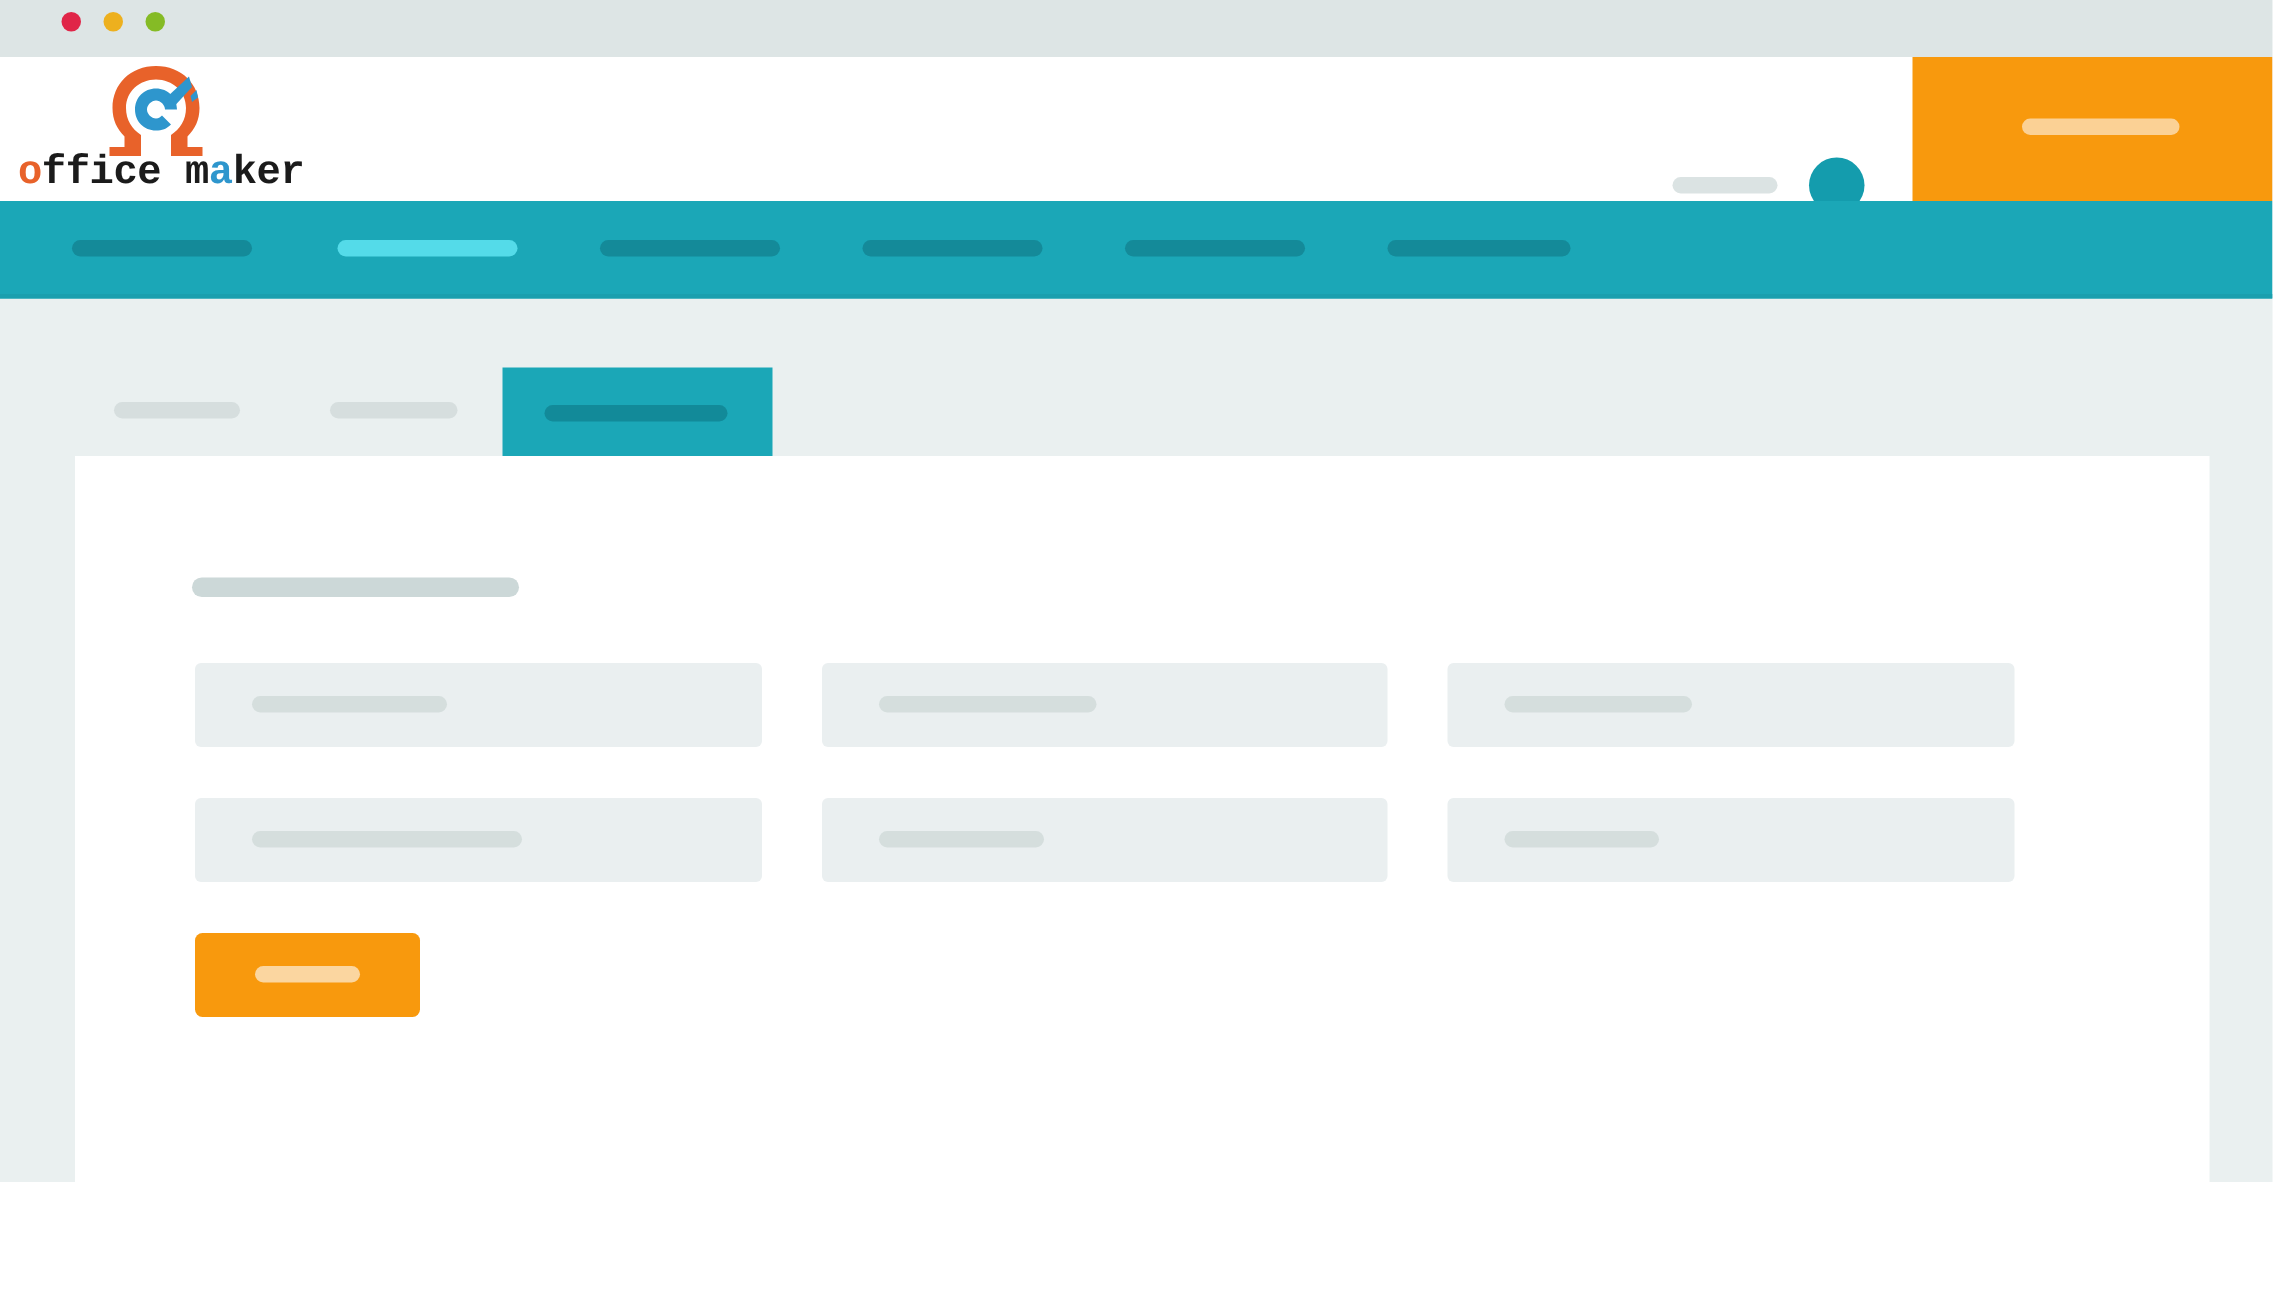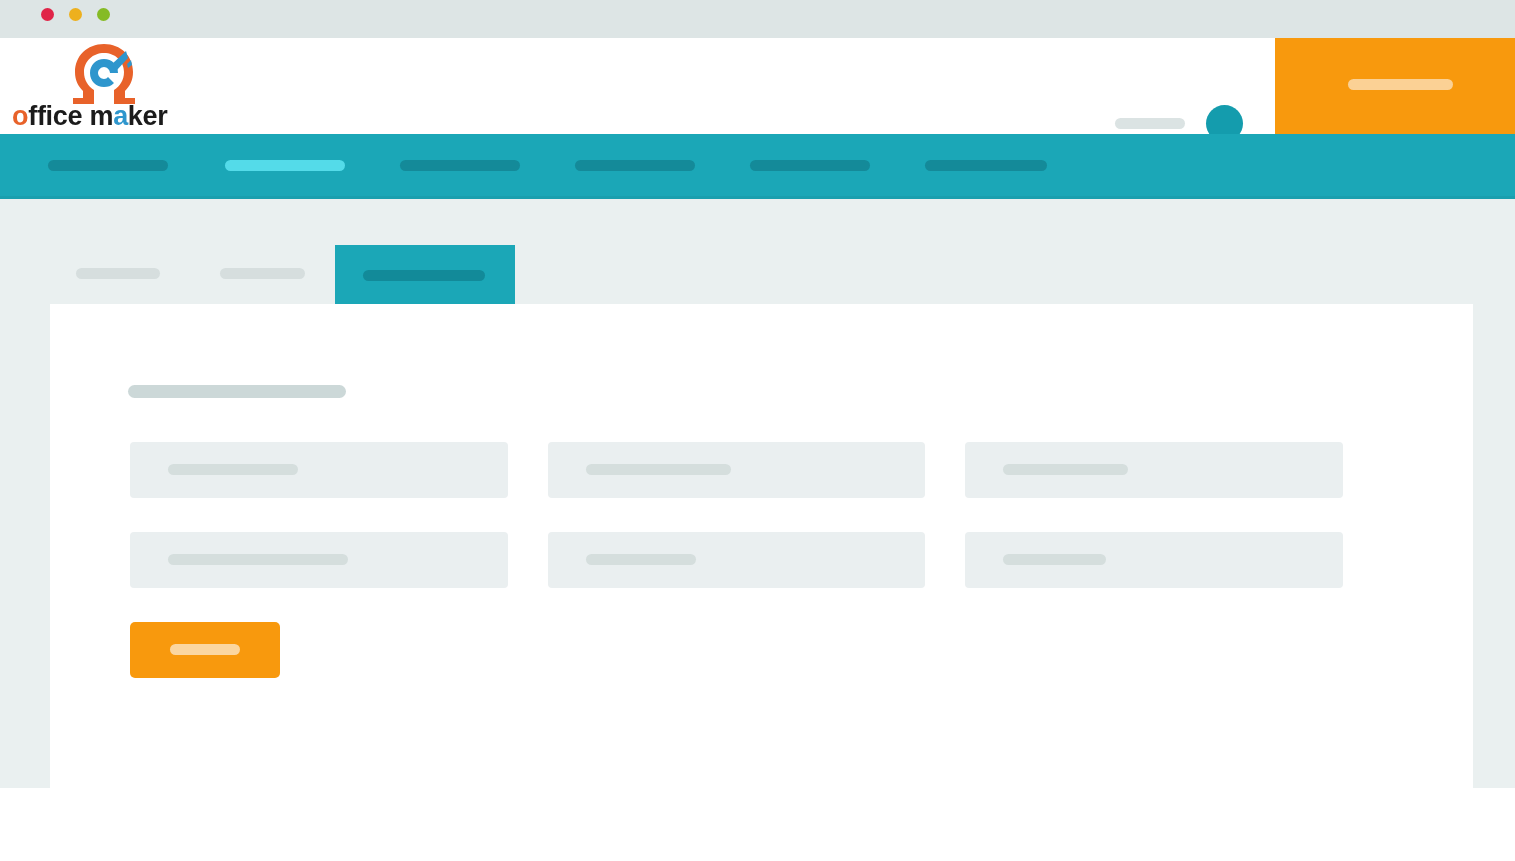--- a/index.html
+++ b/index.html
@@ -15,20 +15,21 @@
     font-family: "Liberation Sans", sans-serif;
     -webkit-font-smoothing: antialiased;
   }
 
   .app-window {
     position: relative;
     width: 1515px;
     height: 788px;
     background: #eaf0f0;
     overflow: hidden;
+    font-family: Liberation Mono, monospace;
   }
 
   
   .titlebar {
     position: absolute;
     left: 0; top: 0;
     width: 1515px;
     height: 38px;
     background: #dde5e5;
   }

